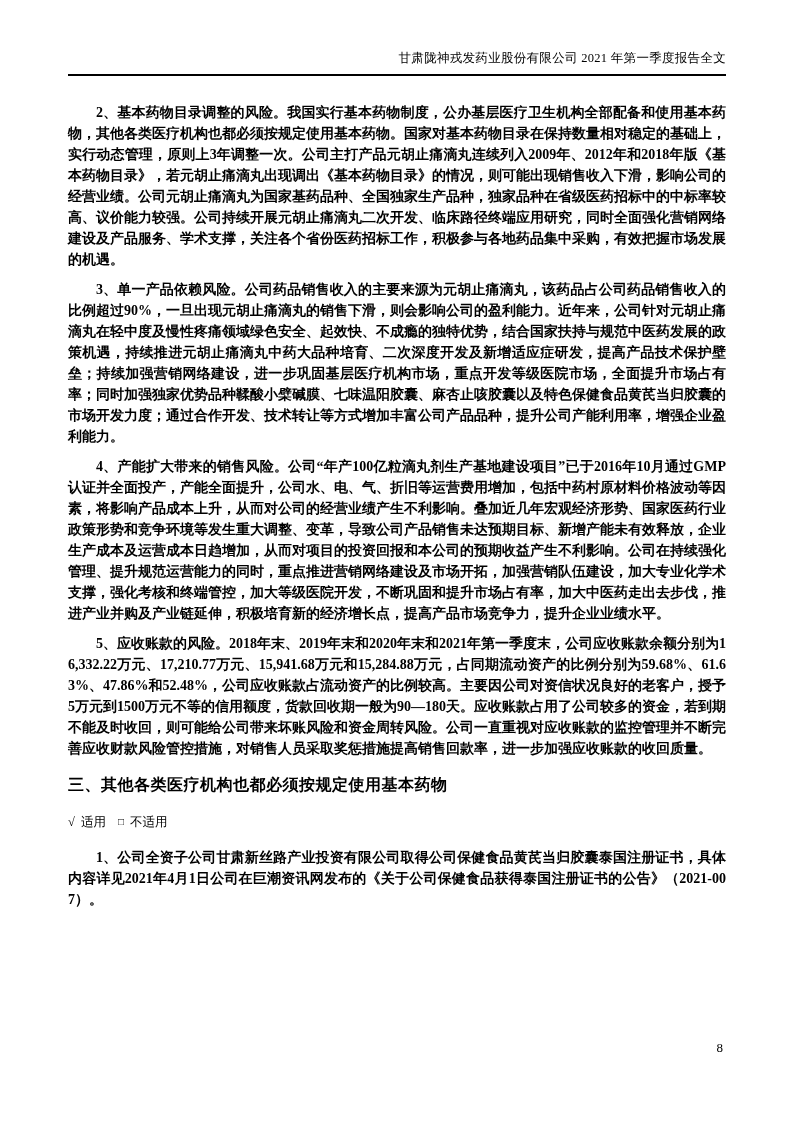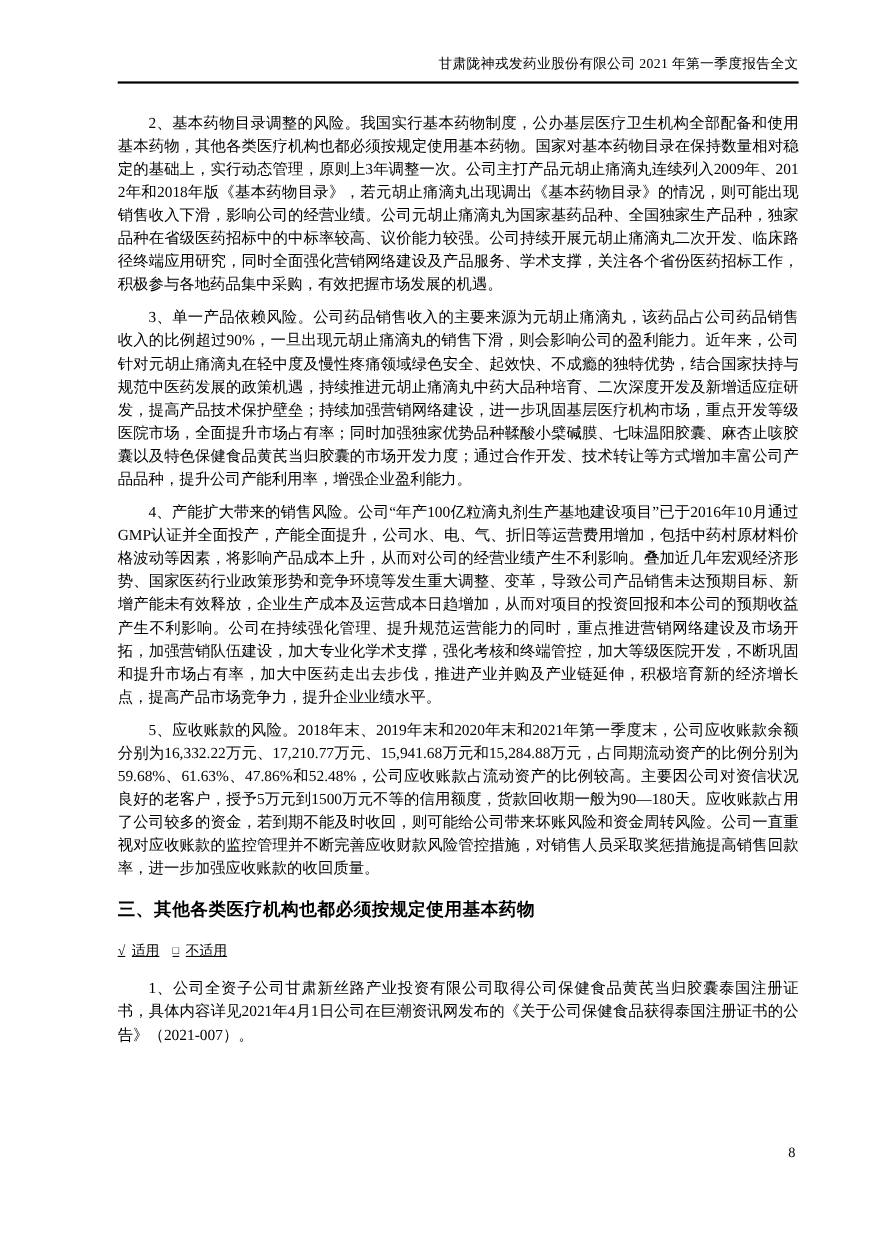--- a/index.html
+++ b/index.html
@@ -12,52 +12,52 @@
     width: 793px;
     height: 1122px;
     position: relative;
     font-family: "Liberation Serif", "DejaVu Serif", serif;
     color: #000000;
   }
   .page {
     box-sizing: border-box;
     width: 793px;
     height: 1122px;
-    padding: 50px 67px 0 107px;
+    padding: 50px 67px 0 68px;
   }
   .page-header {
     text-align: right;
     font-size: 12.5px;
     letter-spacing: 0.3px;
     padding-bottom: 7px;
     border-bottom: 2px solid #000000;
   }
   .content {
     padding-top: 26px;
   }
   .body-para {
     font-size: 14px;
     line-height: 21px;
     text-align: justify;
     text-indent: 2em;
     margin: 0 0 9px 0;
     word-break: break-all;
+    font-weight: bold;
   }
   .section-heading {
     font-family: "Liberation Sans", "DejaVu Sans", sans-serif;
     font-size: 16px;
     font-weight: bold;
     margin: 16px 0 18px 0;
     letter-spacing: 0.5px;
   }
   .applicability {
     font-size: 12.5px;
     margin: 0 0 16px 0;
     white-space: nowrap;
-    text-decoration: underline;
   }
   .applicability .check {
     margin-right: 6px;
   }
   .applicability .box {
     font-size: 10px;
     margin: 0 6px 0 12px;
     vertical-align: 1px;
   }
   .page-number {

